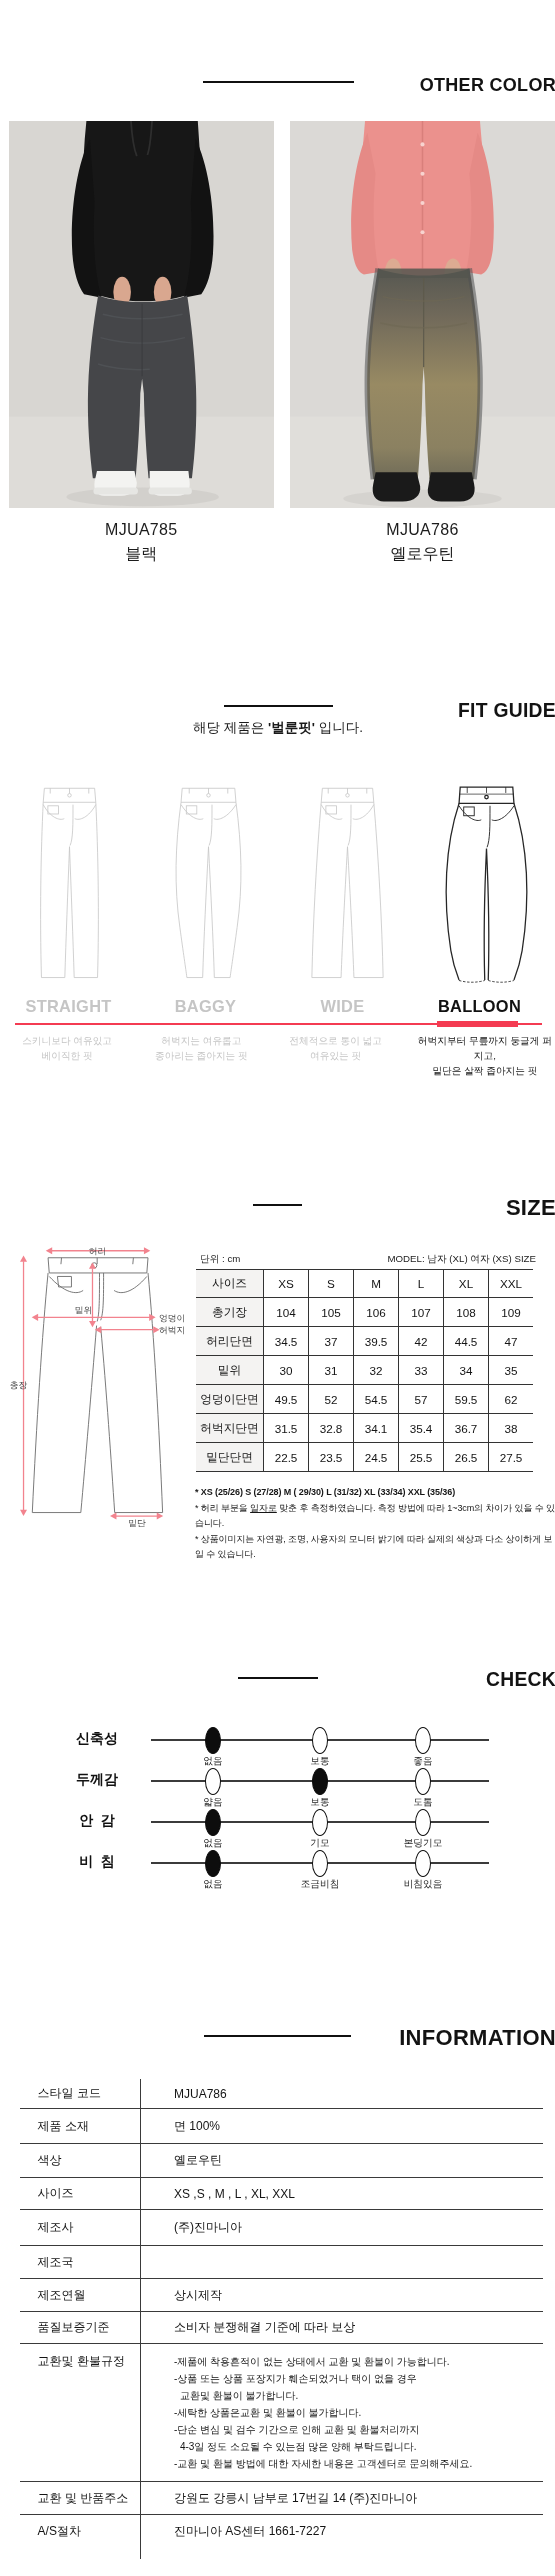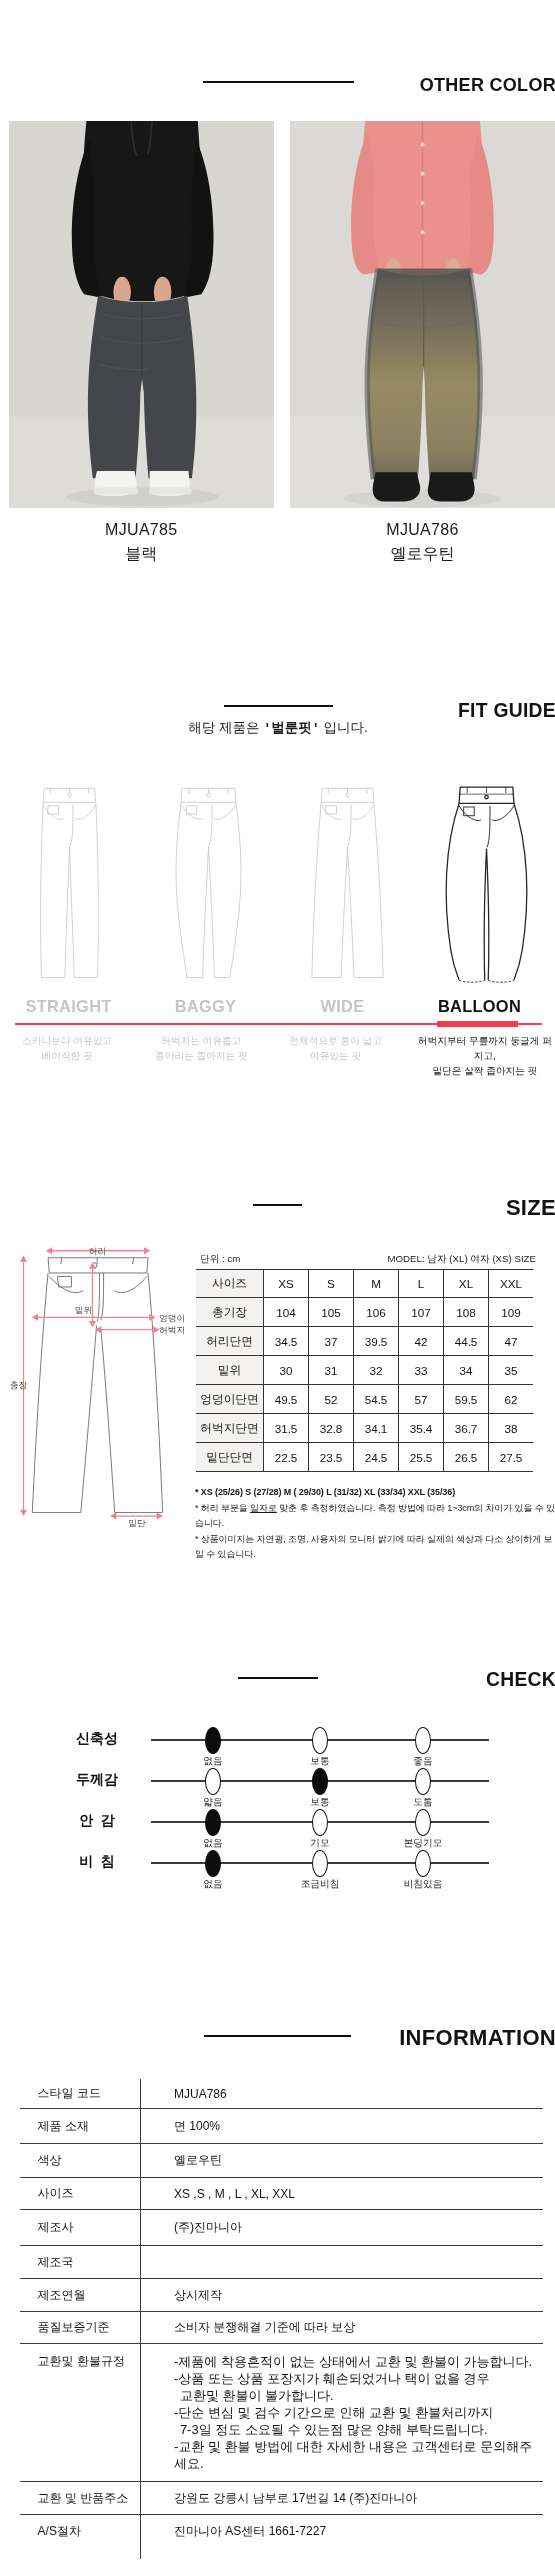--- a/index.html
+++ b/index.html
@@ -24,21 +24,21 @@
   .product-img{position:absolute;top:121px;width:265px;height:387px;overflow:hidden;}
   .img-left{left:8.8px;} .img-right{left:290px;}
   .scene{width:100%;height:100%;display:block;}
   .caption{position:absolute;top:521px;width:265px;text-align:center;}
   .cap-left{left:8.8px;} .cap-right{left:290px;}
   .cap-code{font-size:16px;color:#1c1c1c;letter-spacing:0.3px;}
   .cap-color{font-size:16px;margin-top:5.3px;color:#1c1c1c;}
 
   
   .fit-subtitle{position:absolute;top:719px;left:0;width:556px;text-align:center;font-size:13.5px;color:#1a1a1a;}
-  .fit-subtitle b{font-weight:700;font-family:Liberation Mono, monospace;}
+  .fit-subtitle b{font-weight:700;}
   .fit-sketches{position:absolute;top:781px;left:0;width:556px;display:flex;}
   .fit-col{width:139px;display:flex;justify-content:center;}
   svg.sketch{color:#c7c7c7;}
   svg.sketch.dark{color:#262626;}
   .fit-names{position:absolute;top:997px;left:0;width:548px;display:flex;}
   .fit-name{width:139px;text-align:center;font-size:16.4px;font-weight:700;color:#c5c5c5;letter-spacing:0.3px;}
   .fit-name.active{color:#111;}
   .fit-line{position:absolute;top:1023px;left:14.6px;width:527px;height:1.5px;background:var(--accent,#f43b52);}
   .fit-active-bar{position:absolute;top:1021px;left:437px;width:81px;height:5.9px;background:var(--accent,#f43b52);}
   .fit-descs{position:absolute;top:1033px;left:0;width:552px;display:flex;}
@@ -78,21 +78,21 @@
   .check-dot.sel{background:#0d0d0d;}
   .check-opt{position:absolute;top:15px;width:88px;text-align:center;font-size:9.7px;color:#1c1c1c;}
 
   
   .info-table{position:absolute;left:20px;top:2079px;width:523px;}
   .info-row{display:flex;border-bottom:1.2px solid #3a3a3a;box-sizing:border-box;}
   .info-row.last{border-bottom:none;}
   .info-label{width:121px;padding-left:17.6px;box-sizing:border-box;display:flex;align-items:center;font-size:12px;color:#141414;}
   .info-value{flex:1;padding-left:33px;box-sizing:border-box;display:flex;align-items:center;font-size:12px;color:#141414;}
   .info-row.multi .info-label{align-items:flex-start;padding-top:8.8px;}
-  .info-row.multi .info-value{display:block;padding-top:8.8px;line-height:17px;font-size:13px;}
+  .info-row.multi .info-value{display:block;padding-top:8.8px;line-height:17px;font-size:10px;}
   .ml-line.indent{padding-left:5.9px;}
   .info-divider{position:absolute;left:140px;top:2079px;width:1.2px;height:480px;background:#3a3a3a;}
 </style>
 </head>
 <body>
 
 <div class="page">
 
   <h2 class="sec-title t-other">OTHER COLOR</h2>
   <div class="underline u-other"></div>
@@ -444,22 +444,23 @@
       <div class="info-row" style="height: 32px;">
         <div class="info-label">품질보증기준</div>
         <div class="info-value">소비자 분쟁해결 기준에 따라 보상</div>
       </div>
       <div class="info-row multi" style="height: 138px;">
         <div class="info-label">교환및 환불규정</div>
         <div class="info-value">
           <div class="ml-line">-제품에 착용흔적이 없는 상태에서 교환 및 환불이 가능합니다.</div>
           <div class="ml-line">-상품 또는 상품 포장지가 훼손되었거나 택이 없을 경우</div>
           <div class="ml-line indent">교환및 환불이 불가합니다.</div>
+          <div class="ml-line">-세탁한 상품은교환 및 환불이 불가합니다.</div>
           <div class="ml-line">-단순 변심 및 검수 기간으로 인해 교환 및 환불처리까지</div>
-          <div class="ml-line indent">7-3일 정도 소요될 수 있는점 많은 양해 부탁드립니다.</div>
+          <div class="ml-line indent">4-3일 정도 소요될 수 있는점 많은 양해 부탁드립니다.</div>
           <div class="ml-line">-교환 및 환불 방법에 대한 자세한 내용은 고객센터로 문의해주세요.</div>
         </div>
       </div>
       <div class="info-row" style="height: 33px;">
         <div class="info-label">교환 및 반품주소</div>
         <div class="info-value">강원도 강릉시 남부로 17번길 14 (주)진마니아</div>
       </div>
       <div class="info-row last" style="height: 33px;">
         <div class="info-label">A/S절차</div>
         <div class="info-value">진마니아 AS센터 1661-7227</div>

